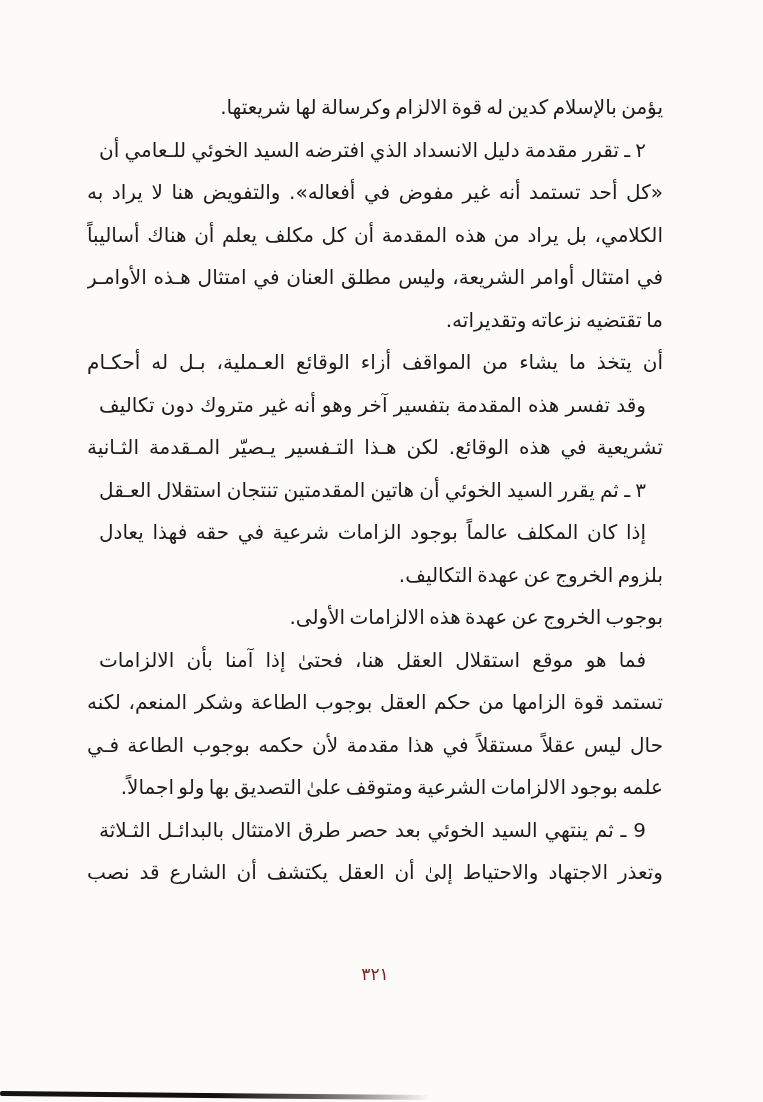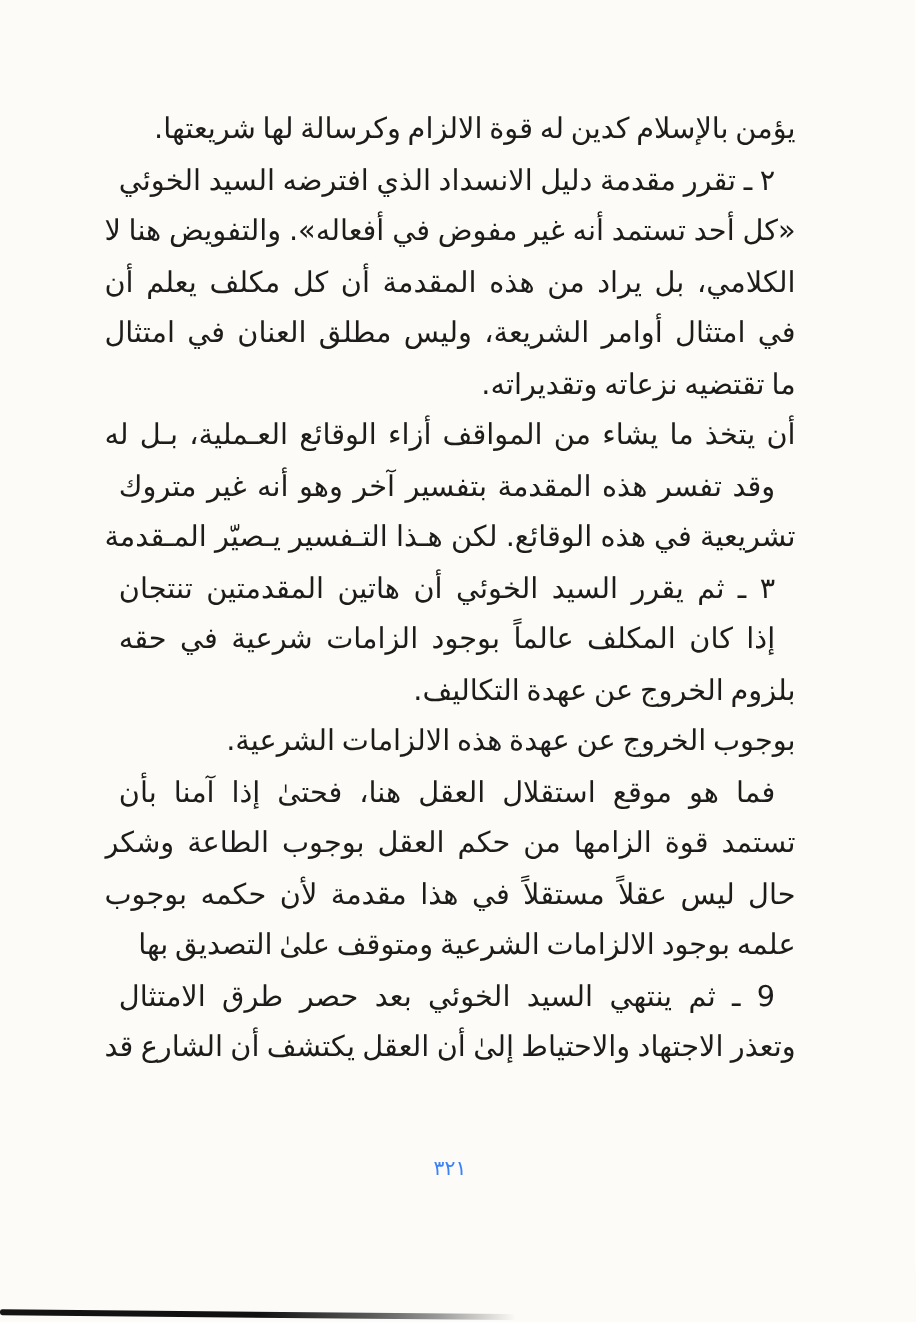--- a/index.html
+++ b/index.html
@@ -17,21 +17,21 @@
     color: #1d1c1a;
     direction: rtl;
   }
   .text-block {
     position: absolute;
     top: 86px;
     right: 100px;
     width: 576px;
   }
   .line {
-    font-size: 24px;
+    font-size: 20px;
     line-height: 42.5px;
     height: 42.5px;
     overflow: hidden;
     text-align: right;
     word-spacing: -2px;
     white-space: normal;
   }
   .line.just {
     text-align: justify;
     text-align-last: justify;
@@ -41,21 +41,21 @@
     margin-left: 12px;
   }
   .page-number {
     position: absolute;
     top: 964px;
     right: 100px;
     width: 576px;
     text-align: center;
     font-size: 17px;
     letter-spacing: 2px;
-    color: #3b82f6;
+    color: #7f1d1d;
   }
   .scan-edge {
     position: absolute;
     left: 0;
     top: 1091px;
     width: 430px;
     height: 5px;
     background: linear-gradient(to right, #141414 0%, #101010 50%, #5a5a5a 72%, #9a9a9a 85%, rgba(150,150,150,0) 100%);
     transform: rotate(0.55deg);
     transform-origin: left center;
@@ -73,21 +73,21 @@
       <div class="line just">«كل أحد تستمد أنه غير مفوض في أفعاله». والتفويض هنا لا يراد به التفويض</div>
       <div class="line just">الكلامي، بل يراد من هذه المقدمة أن كل مكلف يعلم أن هناك أساليباً محددة له</div>
       <div class="line just">في امتثال أوامر الشريعة، وليس مطلق العنان في امتثال هـذه الأوامـر حسب</div>
       <div class="line">ما تقتضيه نزعاته وتقديراته.</div>
       <div class="line just">أن يتخذ ما يشاء من المواقف أزاء الوقائع العـملية، بـل له أحكـام والزامـات</div>
       <div class="line just indent">وقد تفسر هذه المقدمة بتفسير آخر وهو أنه غير متروك دون تكاليف وله</div>
       <div class="line just">تشريعية في هذه الوقائع. لكن هـذا التـفسير يـصيّر المـقدمة الثـانية تـفسيراً</div>
       <div class="line just indent">٣ ـ ثم يقرر السيد الخوئي أن هاتين المقدمتين تنتجان استقلال العـقل</div>
       <div class="line just indent">إذا كان المكلف عالماً بوجود الزامات شرعية في حقه فهذا يعادل العلم</div>
       <div class="line">بلزوم الخروج عن عهدة التكاليف.</div>
-      <div class="line">بوجوب الخروج عن عهدة هذه الالزامات الشرعية.</div>
+      <div class="line">بوجوب الخروج عن عهدة هذه الالزامات الأولى.</div>
       <div class="line just indent">فما هو موقع استقلال العقل هنا، فحتىٰ إذا آمنا بأن الالزامات الشـرعية</div>
       <div class="line just">تستمد قوة الزامها من حكم العقل بوجوب الطاعة وشكر المنعم، لكنه علىٰ كل</div>
       <div class="line just">حال ليس عقلاً مستقلاً في هذا مقدمة لأن حكمه بوجوب الطاعة فـي طـول</div>
       <div class="line">علمه بوجود الالزامات الشرعية ومتوقف علىٰ التصديق بها ولو اجمالاً.</div>
       <div class="line just indent">9 ـ ثم ينتهي السيد الخوئي بعد حصر طرق الامتثال بالبدائـل الثـلاثة</div>
       <div class="line just">وتعذر الاجتهاد والاحتياط إلىٰ أن العقل يكتشف أن الشارع قد نصب طـريقاً</div>
     </div>
   <div class="page-number">٣٢١</div>
   <div class="scan-edge"></div>
 </div>

